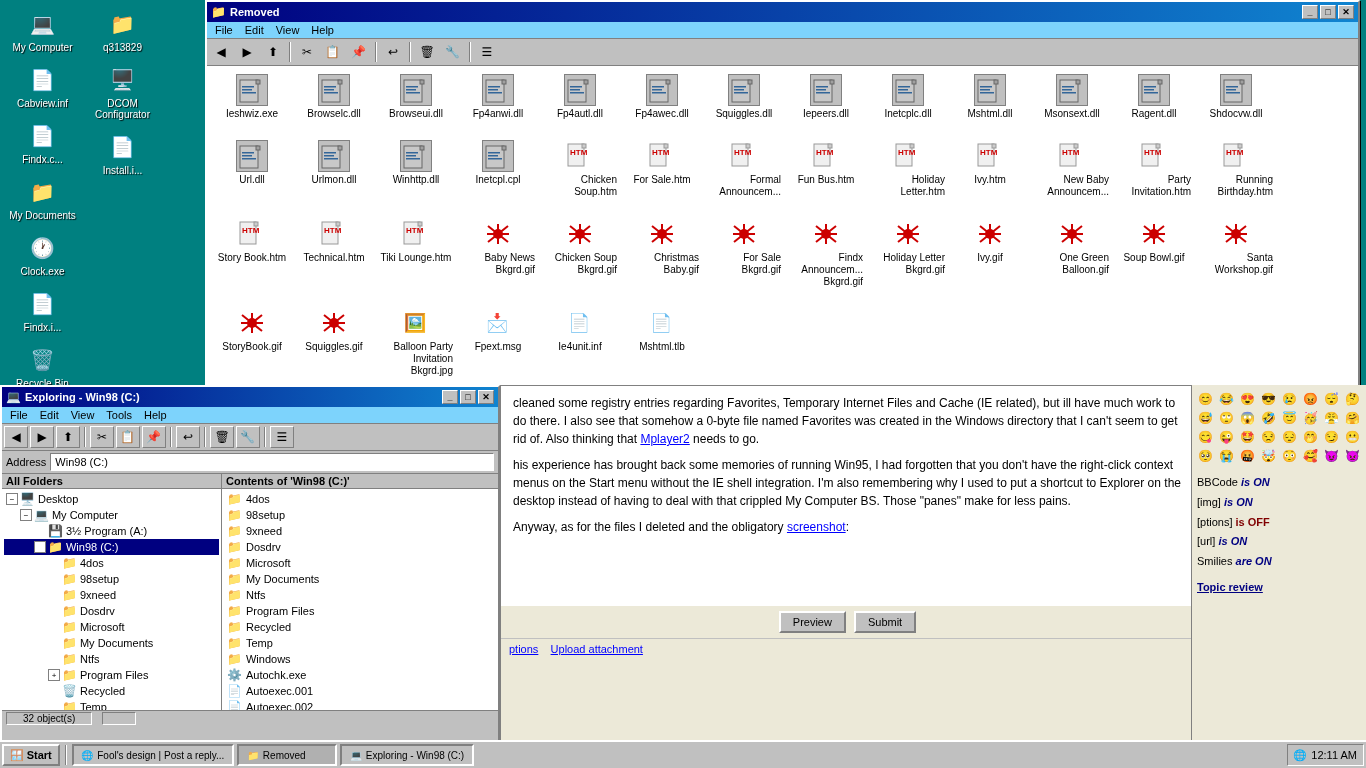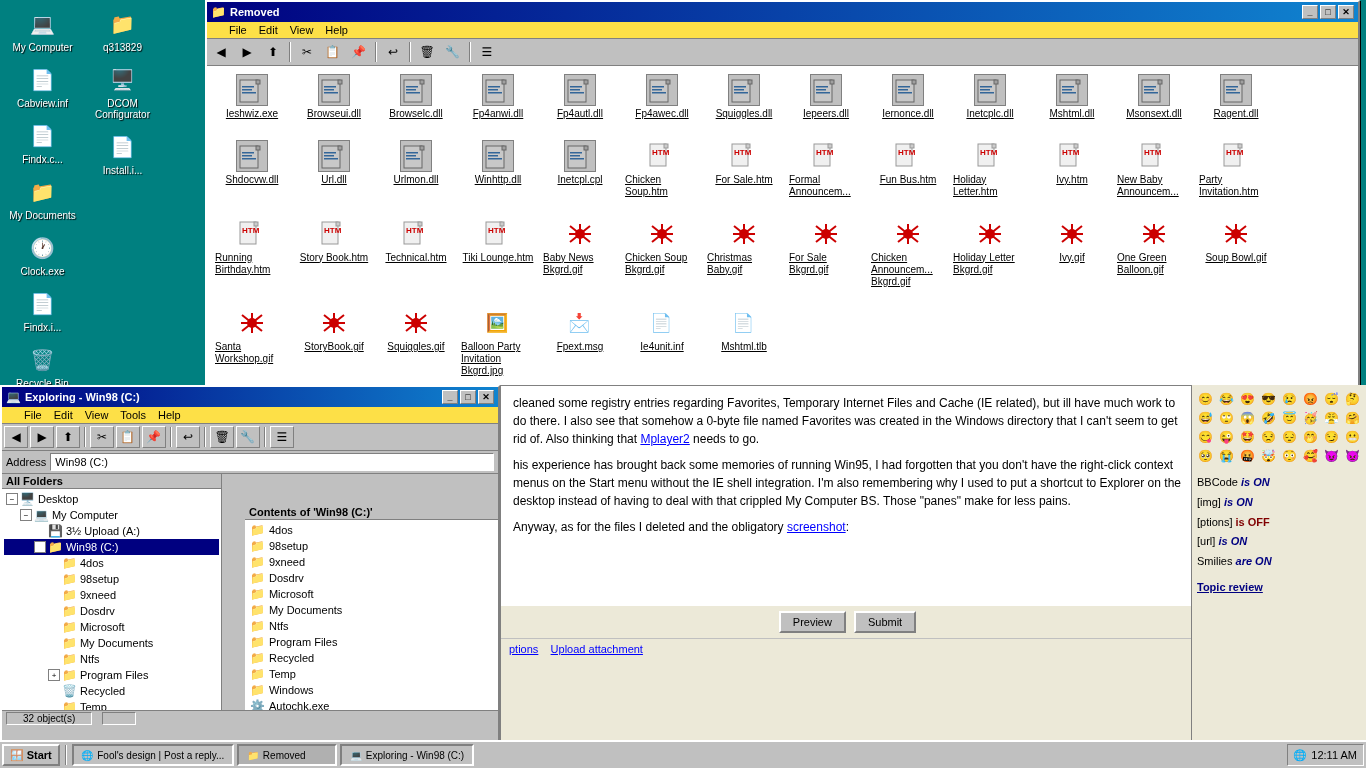--- a/index.html
+++ b/index.html
@@ -106,22 +106,22 @@
       align-items: center;
       justify-content: center;
       font-size: 9px;
       color: #000;
       cursor: pointer;
       font-weight: bold;
     }
 
     .win98-menubar {
       display: flex;
-      background: #fde047;
-      padding: 1px 16px;
+      background: #7dd3fc;
+      padding: 1px 2px;
       border-bottom: 1px solid #808080;
     }
 
     .win98-menubar span {
       padding: 1px 6px;
       font-size: 11px;
       cursor: pointer;
     }
 
     
@@ -156,24 +156,23 @@
       height: 32px;
       display: flex;
       align-items: center;
       justify-content: center;
       font-size: 18px;
       margin-bottom: 2px;
     }
 
     .file-icon .icon-label {
       font-size: 10px;
-      text-align: left;
+      text-align: right;
       word-break: break-word;
       line-height: 1.2;
-      text-decoration: underline;
     }
 
     
     .explorer-window {
       top: 385px;
       left: 0;
       width: 500px;
       height: 360px;
     }
 
@@ -496,27 +495,25 @@
       font-weight: bold;
       border-bottom: 1px solid #808080;
     }
 
     .file-area-header {
       background: #c0c0c0;
       padding: 1px 4px;
       font-size: 11px;
       font-weight: bold;
       border-bottom: 1px solid #808080;
-      margin-top: 31px;
     }
 
     .explorer-body {
       display: flex;
       height: calc(100% - 120px);
-      gap: 23px;
     }
 
     .link-text {
       color: blue;
       text-decoration: underline;
     }
 
     .forum-bottom-links {
       padding: 4px 8px;
       border-top: 1px solid #c0c0c0;
@@ -652,44 +649,44 @@
         <div class="file-icon">
           <div class="icon-img" style="background: rgb(192, 192, 192); border: 1px solid rgb(128, 128, 128); display: flex; align-items: center; justify-content: center; font-size: 10px; color: rgb(51, 102, 153); width: 32px; height: 32px;">
             <svg width="28" height="28" viewBox="0 0 28 28">
               <rect x="2" y="4" width="18" height="22" fill="#c8c8c8" stroke="#666" stroke-width="1"></rect>
               <rect x="18" y="4" width="4" height="4" fill="#a0a0a0" stroke="#666" stroke-width="1"></rect>
               <rect x="4" y="10" width="12" height="1.5" fill="#336699"></rect>
               <rect x="4" y="13" width="10" height="1.5" fill="#336699"></rect>
               <rect x="4" y="16" width="14" height="1.5" fill="#336699"></rect>
             </svg>
           </div>
+          <div class="icon-label">Browselc.dll</div>
+        </div>
+        <div class="file-icon">
+          <div class="icon-img" style="background: rgb(192, 192, 192); border: 1px solid rgb(128, 128, 128); display: flex; align-items: center; justify-content: center; font-size: 10px; color: rgb(51, 102, 153); width: 32px; height: 32px;">
+            <svg width="28" height="28" viewBox="0 0 28 28">
+              <rect x="2" y="4" width="18" height="22" fill="#c8c8c8" stroke="#666" stroke-width="1"></rect>
+              <rect x="18" y="4" width="4" height="4" fill="#a0a0a0" stroke="#666" stroke-width="1"></rect>
+              <rect x="4" y="10" width="12" height="1.5" fill="#336699"></rect>
+              <rect x="4" y="13" width="10" height="1.5" fill="#336699"></rect>
+              <rect x="4" y="16" width="14" height="1.5" fill="#336699"></rect>
+            </svg>
+          </div>
           <div class="icon-label">Browseui.dll</div>
         </div>
         <div class="file-icon">
           <div class="icon-img" style="background: rgb(192, 192, 192); border: 1px solid rgb(128, 128, 128); display: flex; align-items: center; justify-content: center; font-size: 10px; color: rgb(51, 102, 153); width: 32px; height: 32px;">
             <svg width="28" height="28" viewBox="0 0 28 28">
               <rect x="2" y="4" width="18" height="22" fill="#c8c8c8" stroke="#666" stroke-width="1"></rect>
               <rect x="18" y="4" width="4" height="4" fill="#a0a0a0" stroke="#666" stroke-width="1"></rect>
               <rect x="4" y="10" width="12" height="1.5" fill="#336699"></rect>
               <rect x="4" y="13" width="10" height="1.5" fill="#336699"></rect>
               <rect x="4" y="16" width="14" height="1.5" fill="#336699"></rect>
             </svg>
           </div>
-          <div class="icon-label">Browselc.dll</div>
-        </div>
-        <div class="file-icon">
-          <div class="icon-img" style="background: rgb(192, 192, 192); border: 1px solid rgb(128, 128, 128); display: flex; align-items: center; justify-content: center; font-size: 10px; color: rgb(51, 102, 153); width: 32px; height: 32px;">
-            <svg width="28" height="28" viewBox="0 0 28 28">
-              <rect x="2" y="4" width="18" height="22" fill="#c8c8c8" stroke="#666" stroke-width="1"></rect>
-              <rect x="18" y="4" width="4" height="4" fill="#a0a0a0" stroke="#666" stroke-width="1"></rect>
-              <rect x="4" y="10" width="12" height="1.5" fill="#336699"></rect>
-              <rect x="4" y="13" width="10" height="1.5" fill="#336699"></rect>
-              <rect x="4" y="16" width="14" height="1.5" fill="#336699"></rect>
-            </svg>
-          </div>
           <div class="icon-label">Fp4anwi.dll</div>
         </div>
         <div class="file-icon">
           <div class="icon-img" style="background: rgb(192, 192, 192); border: 1px solid rgb(128, 128, 128); display: flex; align-items: center; justify-content: center; font-size: 10px; color: rgb(51, 102, 153); width: 32px; height: 32px;">
             <svg width="28" height="28" viewBox="0 0 28 28">
               <rect x="2" y="4" width="18" height="22" fill="#c8c8c8" stroke="#666" stroke-width="1"></rect>
               <rect x="18" y="4" width="4" height="4" fill="#a0a0a0" stroke="#666" stroke-width="1"></rect>
               <rect x="4" y="10" width="12" height="1.5" fill="#336699"></rect>
               <rect x="4" y="13" width="10" height="1.5" fill="#336699"></rect>
               <rect x="4" y="16" width="14" height="1.5" fill="#336699"></rect>
@@ -725,32 +722,20 @@
           <div class="icon-img" style="background: rgb(192, 192, 192); border: 1px solid rgb(128, 128, 128); display: flex; align-items: center; justify-content: center; font-size: 10px; color: rgb(51, 102, 153); width: 32px; height: 32px;">
             <svg width="28" height="28" viewBox="0 0 28 28">
               <rect x="2" y="4" width="18" height="22" fill="#c8c8c8" stroke="#666" stroke-width="1"></rect>
               <rect x="18" y="4" width="4" height="4" fill="#a0a0a0" stroke="#666" stroke-width="1"></rect>
               <rect x="4" y="10" width="12" height="1.5" fill="#336699"></rect>
               <rect x="4" y="13" width="10" height="1.5" fill="#336699"></rect>
               <rect x="4" y="16" width="14" height="1.5" fill="#336699"></rect>
             </svg>
           </div>
           <div class="icon-label">Iepeers.dll</div>
-        </div>
-        <div class="file-icon">
-          <div class="icon-img" style="background: rgb(192, 192, 192); border: 1px solid rgb(128, 128, 128); display: flex; align-items: center; justify-content: center; font-size: 10px; color: rgb(51, 102, 153); width: 32px; height: 32px;">
-            <svg width="28" height="28" viewBox="0 0 28 28">
-              <rect x="2" y="4" width="18" height="22" fill="#c8c8c8" stroke="#666" stroke-width="1"></rect>
-              <rect x="18" y="4" width="4" height="4" fill="#a0a0a0" stroke="#666" stroke-width="1"></rect>
-              <rect x="4" y="10" width="12" height="1.5" fill="#336699"></rect>
-              <rect x="4" y="13" width="10" height="1.5" fill="#336699"></rect>
-              <rect x="4" y="16" width="14" height="1.5" fill="#336699"></rect>
-            </svg>
-          </div>
-          <div class="icon-label">Iernonce.dll</div>
         </div>
         <div class="file-icon">
           <div class="icon-img" style="background: rgb(192, 192, 192); border: 1px solid rgb(128, 128, 128); display: flex; align-items: center; justify-content: center; font-size: 10px; color: rgb(51, 102, 153); width: 32px; height: 32px;">
             <svg width="28" height="28" viewBox="0 0 28 28">
               <rect x="2" y="4" width="18" height="22" fill="#c8c8c8" stroke="#666" stroke-width="1"></rect>
               <rect x="18" y="4" width="4" height="4" fill="#a0a0a0" stroke="#666" stroke-width="1"></rect>
               <rect x="4" y="10" width="12" height="1.5" fill="#336699"></rect>
               <rect x="4" y="13" width="10" height="1.5" fill="#336699"></rect>
               <rect x="4" y="16" width="14" height="1.5" fill="#336699"></rect>
             </svg>
@@ -1044,21 +1029,21 @@
         <line x1="14" y1="14" x2="4" y2="6" stroke="#cc0000" stroke-width="2"></line>
         <line x1="14" y1="14" x2="24" y2="6" stroke="#cc0000" stroke-width="2"></line>
         <line x1="14" y1="14" x2="3" y2="14" stroke="#cc0000" stroke-width="2"></line>
         <line x1="14" y1="14" x2="25" y2="14" stroke="#cc0000" stroke-width="2"></line>
         <line x1="14" y1="14" x2="4" y2="22" stroke="#cc0000" stroke-width="2"></line>
         <line x1="14" y1="14" x2="24" y2="22" stroke="#cc0000" stroke-width="2"></line>
         <line x1="14" y1="14" x2="14" y2="4" stroke="#cc0000" stroke-width="2"></line>
         <line x1="14" y1="14" x2="14" y2="24" stroke="#cc0000" stroke-width="2"></line>
       </svg>
           </div>
-          <div class="icon-label">Chicken Announcem... Bkgrd.gif</div>
+          <div class="icon-label">Findx Announcem... Bkgrd.gif</div>
         </div>
         <div class="file-icon">
           <div class="icon-img" style="display: flex; align-items: center; justify-content: center; width: 32px; height: 32px;">
             <svg width="28" height="28" viewBox="0 0 28 28">
         <circle cx="14" cy="14" r="5" fill="#cc0000"></circle>
         <line x1="14" y1="14" x2="4" y2="6" stroke="#cc0000" stroke-width="2"></line>
         <line x1="14" y1="14" x2="24" y2="6" stroke="#cc0000" stroke-width="2"></line>
         <line x1="14" y1="14" x2="3" y2="14" stroke="#cc0000" stroke-width="2"></line>
         <line x1="14" y1="14" x2="25" y2="14" stroke="#cc0000" stroke-width="2"></line>
         <line x1="14" y1="14" x2="4" y2="22" stroke="#cc0000" stroke-width="2"></line>
@@ -1236,21 +1221,21 @@
             <div class="tree-item">
               <span class="tree-indent" style="padding-left: 14px;"></span>
               <span class="expand-icon">−</span>
               <span class="folder-icon">💻</span>
               <span>My Computer</span>
             </div>
             <div class="tree-item">
               <span class="tree-indent" style="padding-left: 28px;"></span>
               <span style="width: 14px; display: inline-block;"></span>
               <span class="folder-icon">💾</span>
-              <span>3½ Upload (A:)</span>
+              <span>3½ Program (A:)</span>
             </div>
             <div class="tree-item tree-selected">
               <span class="tree-indent" style="padding-left: 28px;"></span>
               <span class="expand-icon">−</span>
               <span class="folder-icon">📁</span>
               <span>Win98 (C:)</span>
             </div>
             <div class="tree-item">
               <span class="tree-indent" style="padding-left: 42px;"></span>
               <span style="width: 14px; display: inline-block;"></span>

